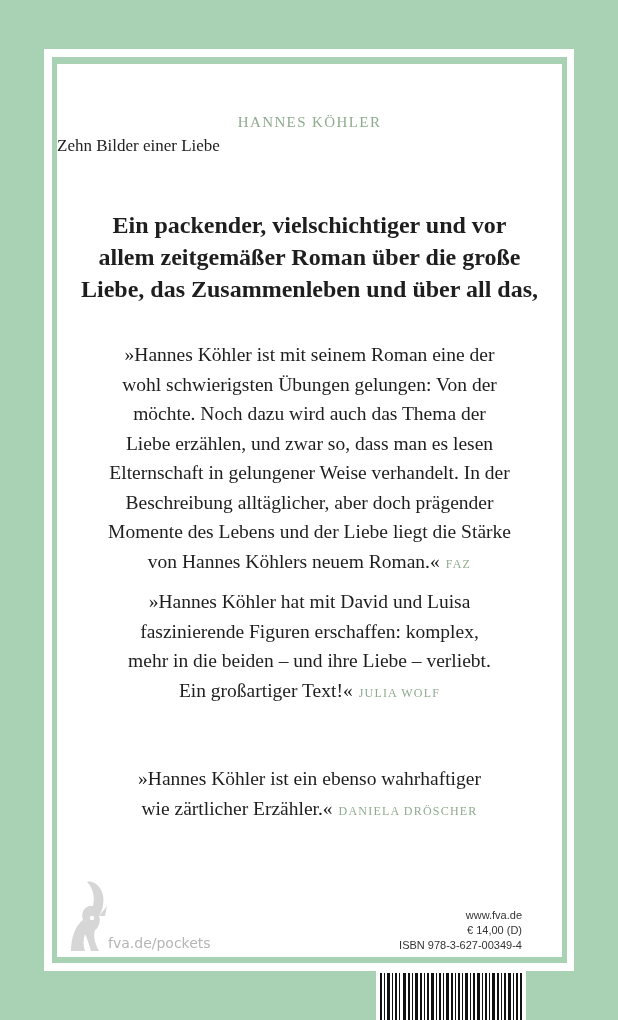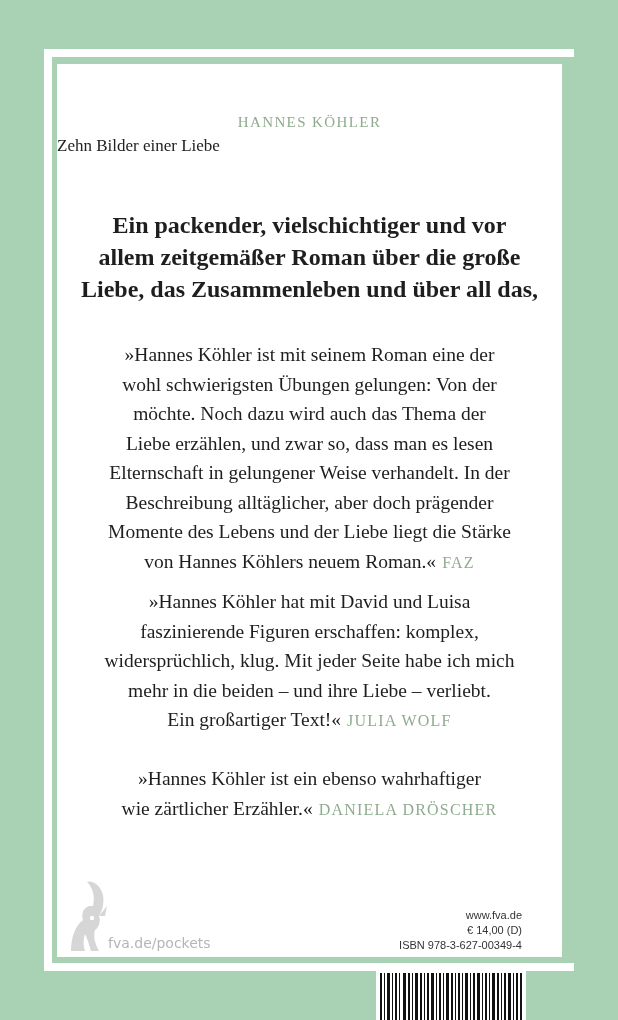--- a/index.html
+++ b/index.html
@@ -8,21 +8,20 @@
       background: #a9d1b4;
       font-family: "Liberation Serif", "DejaVu Serif", serif;
     }
     .outer-frame {
       position: absolute; left: 44px; top: 49px; width: 530px; height: 922px;
       background: #ffffff;
     }
     .green-band {
       position: absolute; left: 8px; top: 8px; width: 515px; height: 906px;
       background: #a9d1b4;
-      padding-left: 48px;
     }
     .inner-panel {
       position: absolute; left: 5px; top: 7px; width: 505px; height: 893px;
       background: #ffffff;
     }
     .author {
       position: absolute; left: 0; right: 0; top: 50px; text-align: center;
       color: #8fab8f; font-size: 15px; letter-spacing: 1.4px;
     }
     .title {
@@ -34,21 +33,21 @@
       color: #1e1e1e; font-weight: bold; font-size: 24px; line-height: 32px;
     }
     .quote {
       position: absolute; left: 14px; right: 14px; text-align: center;
       color: #1e1e1e; font-size: 19.5px; line-height: 29.5px;
     }
     .q1 { top: 276px; }
     .q2 { top: 523px; }
     .q3 { top: 700px; }
     .source {
-      color: #8fab8f; font-size: 16px; letter-spacing: 1.2px; margin-left: 6px;
+      color: #8fab8f; font-size: 12px; letter-spacing: 1.2px; margin-left: 6px;
       text-transform: uppercase;
     }
     .line { display: block; }
     .logo {
       position: absolute; left: 12px; bottom: 6px; width: 60px; height: 75px;
     }
     .pockets-link {
       position: absolute; left: 51px; bottom: 6px;
       color: #b5b5b5; font-family: "DejaVu Sans", sans-serif; font-size: 14px;
     }
@@ -85,21 +84,20 @@
         <span class="line">Liebe erzählen, und zwar so, dass man es lesen</span>
         <span class="line">Elternschaft in gelungener Weise verhandelt. In der</span>
         <span class="line">Beschreibung alltäglicher, aber doch prägender</span>
         <span class="line">Momente des Lebens und der Liebe liegt die Stärke</span>
         <span class="line"><span>von Hannes Köhlers neuem Roman.«</span><span class="source">FAZ</span></span>
       </div>
 
       <div class="quote q2">
         <span class="line">»Hannes Köhler hat mit David und Luisa</span>
         <span class="line">faszinierende Figuren erschaffen: komplex,</span>
-        <span class="line">widersprüchlich, klug. Mit jeder Seite habe ich mich</span>
         <span class="line">mehr in die beiden – und ihre Liebe – verliebt.</span>
         <span class="line"><span>Ein großartiger Text!«</span><span class="source">JULIA WOLF</span></span>
       </div>
 
       <div class="quote q3">
         <span class="line">»Hannes Köhler ist ein ebenso wahrhaftiger</span>
         <span class="line"><span>wie zärtlicher Erzähler.«</span><span class="source">DANIELA DRÖSCHER</span></span>
       </div>
 
       <div class="logo">

